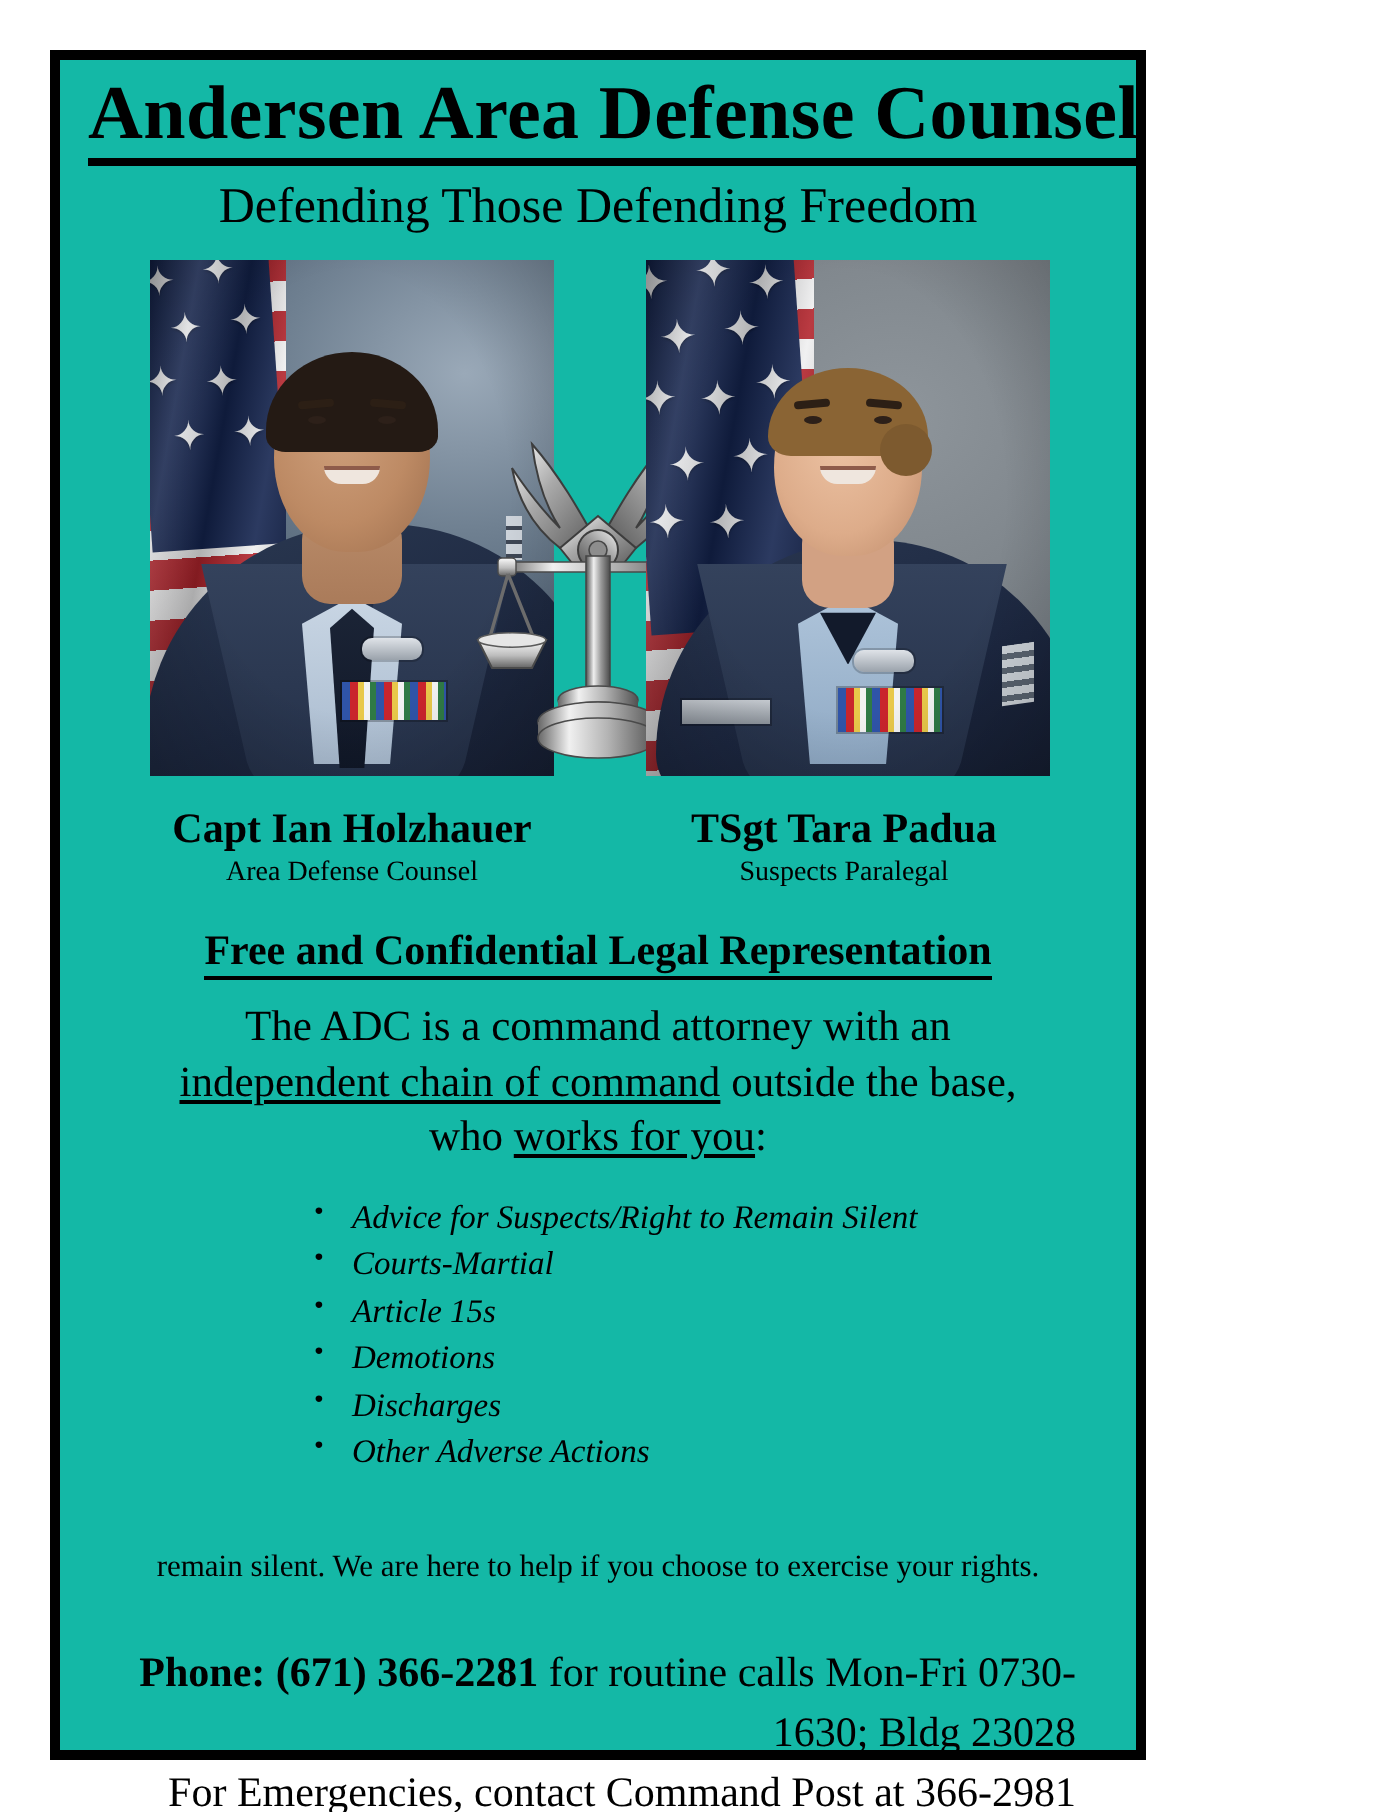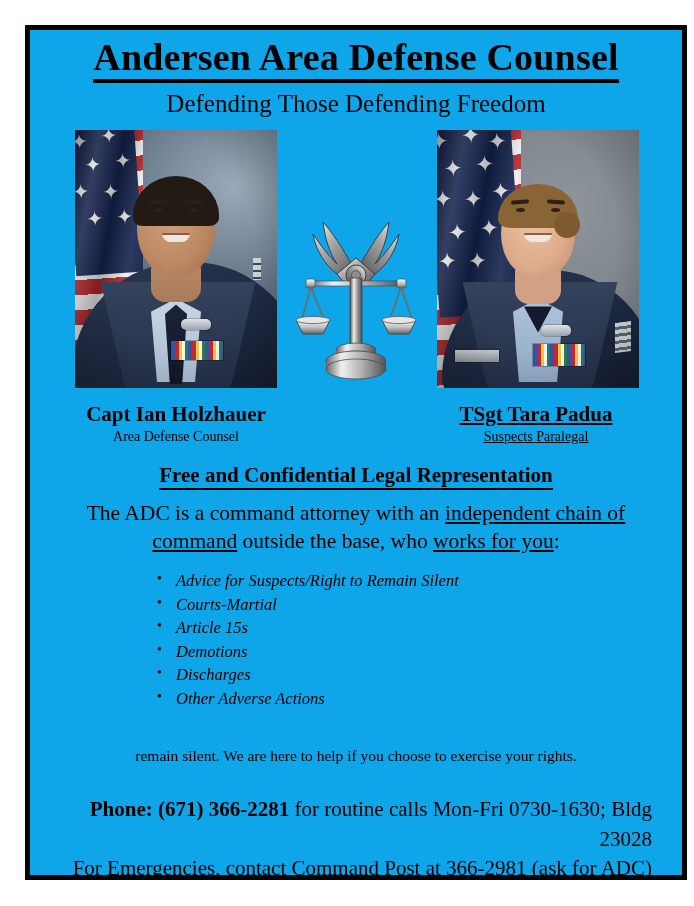--- a/index.html
+++ b/index.html
@@ -21,25 +21,25 @@
     width: 694px;
     height: 906px;
     background: #ffffff;
   }
 
   
   .frame {
     position: absolute;
     left: 25px;
     top: 25px;
-    width: 662px;
+    width: 548px;
     height: 855px;
     border: 5px solid #000000;
     box-sizing: border-box;
-    background: #0ea5e9;
+    background: #14b8a6;
   }
 
   .inner {
     position: absolute;
     left: 0;
     top: 0;
     right: 0;
     bottom: 0;
     padding: 0 14px;
     box-sizing: border-box;
@@ -350,21 +350,21 @@
     margin-top: 14px;
     height: 46px;
   }
   .cap {
     position: absolute;
     top: 0;
     width: 260px;
     text-align: center;
   }
   .cap-left  { left: 2px; }
-  .cap-right { right: 2px; text-decoration: underline; }
+  .cap-right { right: 2px; }
   .cap-name {
     font-size: 21px;
     font-weight: bold;
     line-height: 1.15;
   }
   .cap-role {
     font-size: 14px;
     line-height: 1.2;
     margin-top: 2px;
   }

